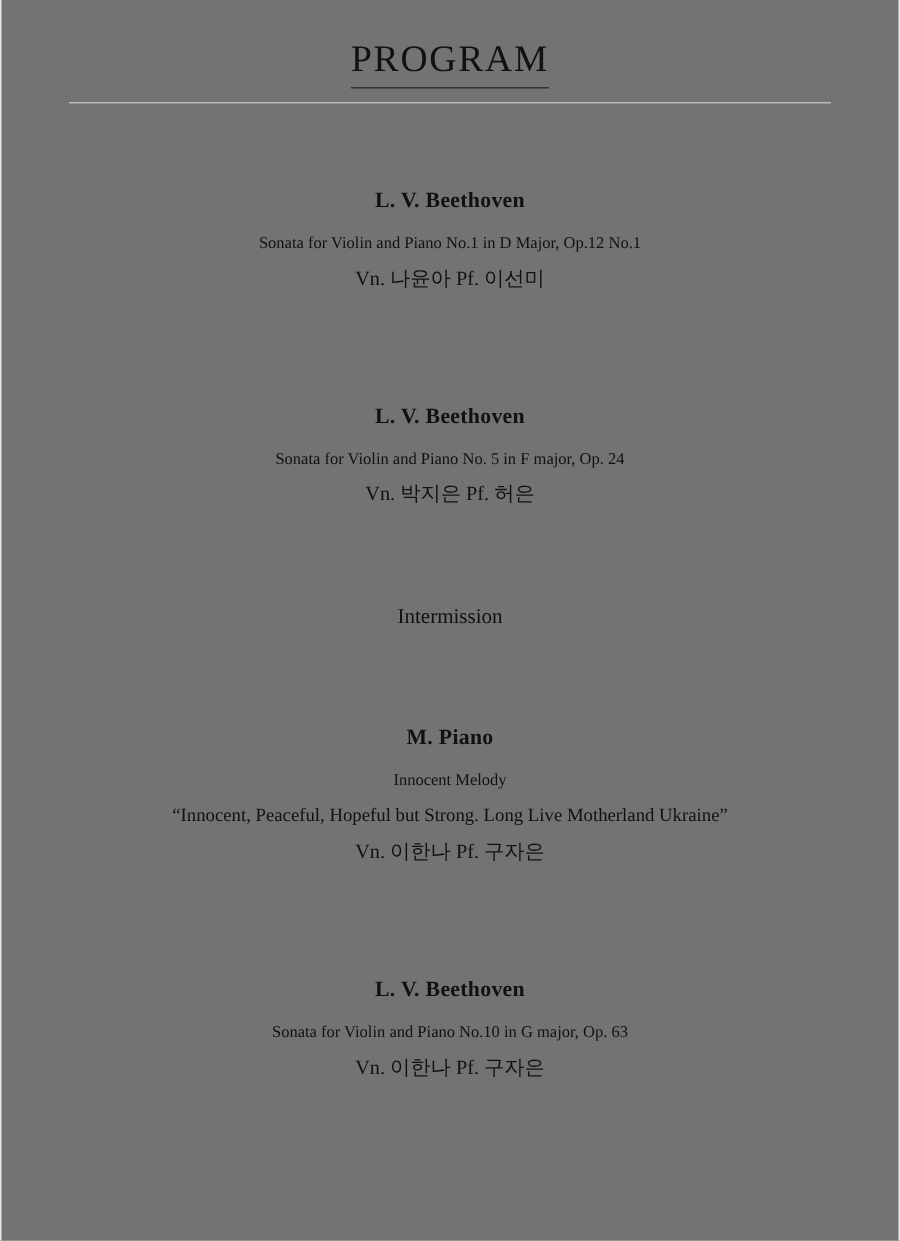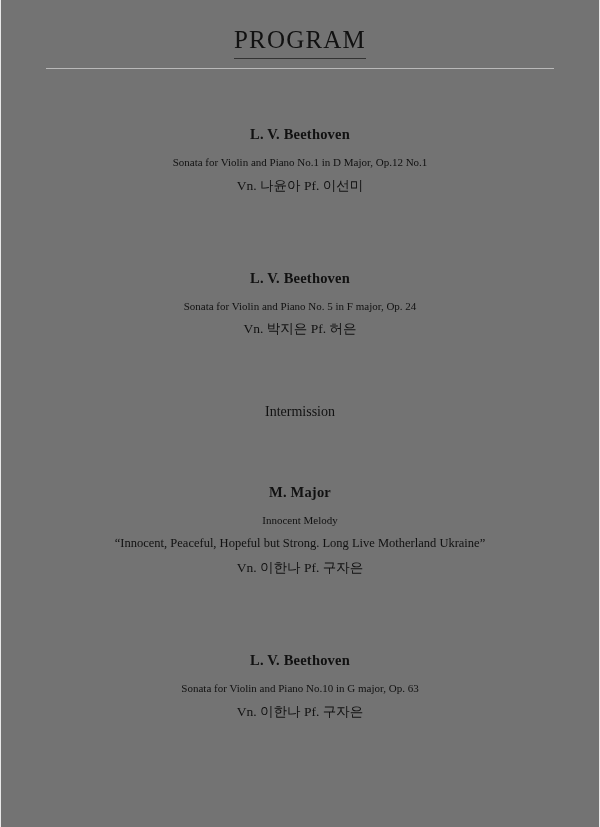--- a/index.html
+++ b/index.html
@@ -138,21 +138,21 @@
       <div class="entry-performers">Vn. 박지은 Pf. 허은</div>
     </div>
 
     <div class="intermission-gap-before"></div>
 
     <div class="intermission">Intermission</div>
 
     <div class="intermission-gap-after"></div>
 
     <div class="entry">
-      <div class="entry-composer">M. Major</div>
+      <div class="entry-composer">M. Piano</div>
       <div class="entry-work">Innocent Melody</div>
       <div class="entry-note">“Innocent, Peaceful, Hopeful but Strong. Long Live Motherland Ukraine”</div>
       <div class="entry-performers">Vn. 이한나 Pf. 구자은</div>
     </div>
 
     <div class="entry-gap"></div>
 
     <div class="entry">
       <div class="entry-composer">L. V. Beethoven</div>
       <div class="entry-work">Sonata for Violin and Piano No.10 in G major, Op. 63</div>

